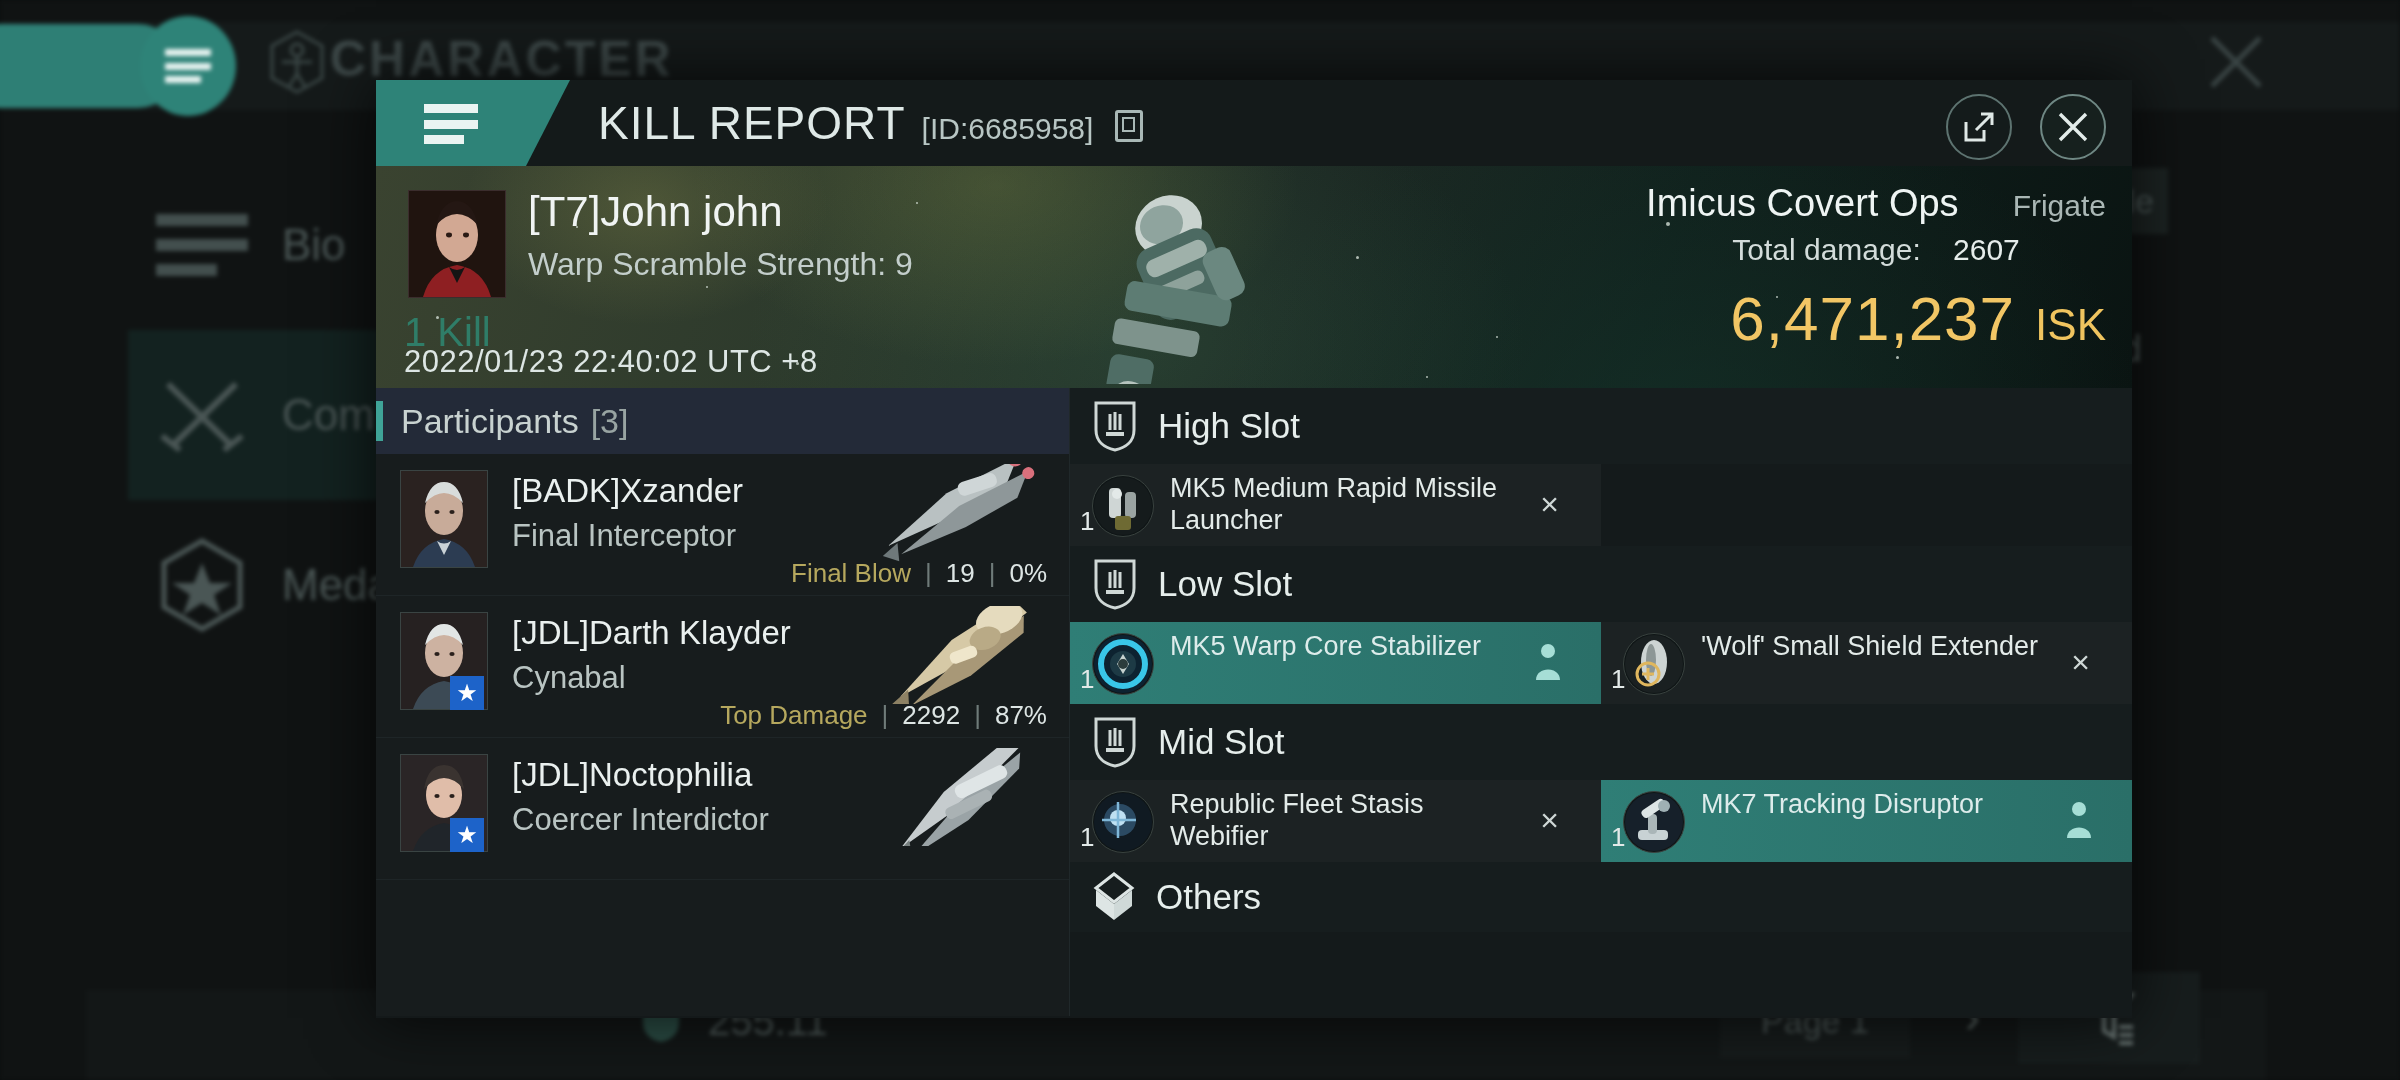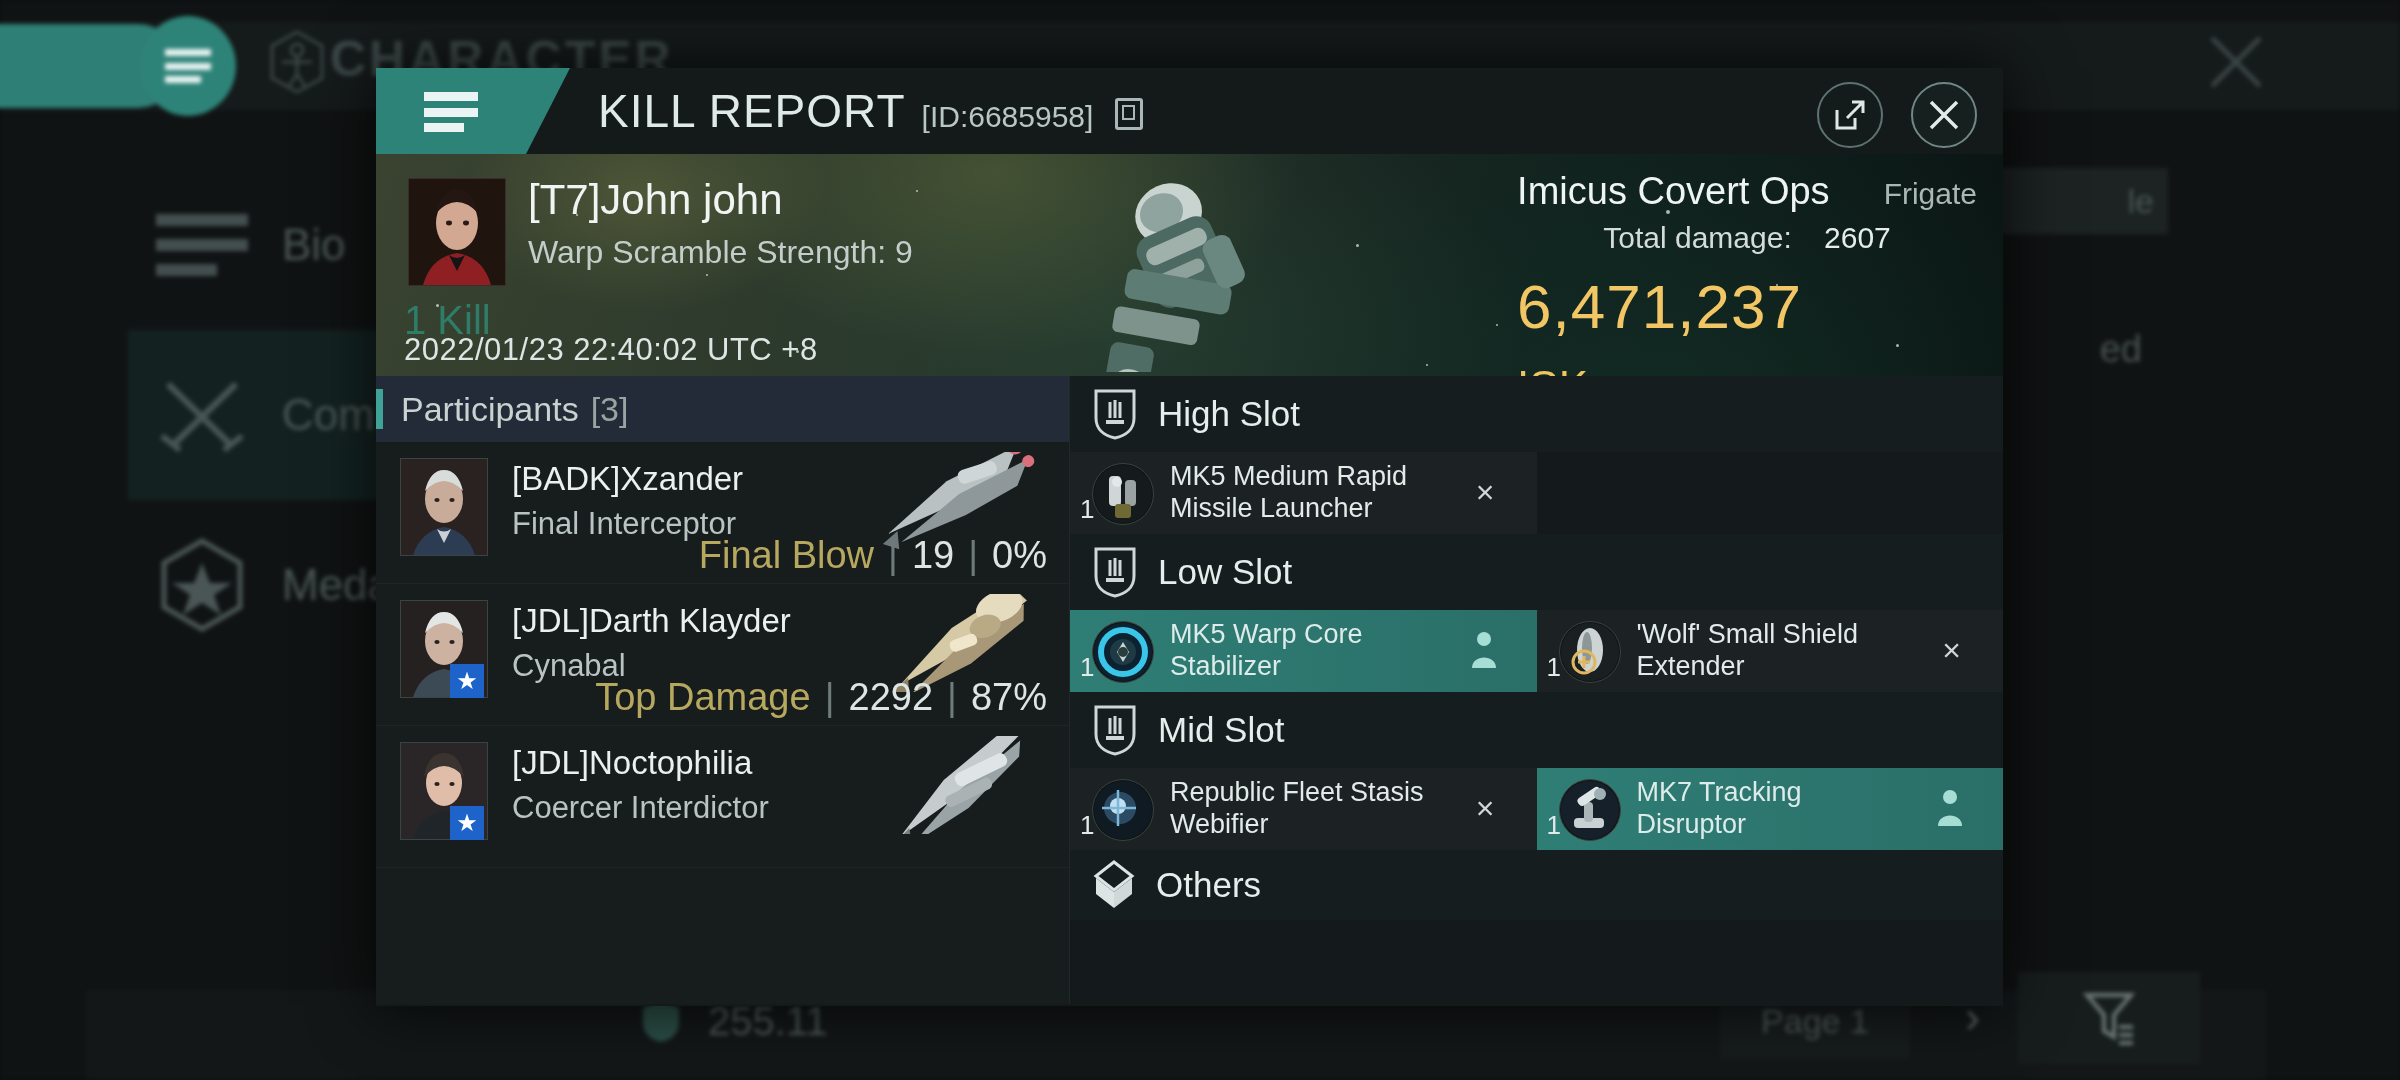--- a/index.html
+++ b/index.html
@@ -46,21 +46,21 @@
   .bg-shield-val{position:absolute;left:640px;top:998px;display:flex;align-items:center;gap:26px;
       color:#4b5655;font-size:40px;}
   .bg-shield{width:42px;height:46px;}
   .bg-page{position:absolute;right:490px;top:984px;width:190px;height:74px;background:#171c1c;
       display:flex;align-items:center;justify-content:center;color:#4b5655;font-size:34px;}
   .bg-next{position:absolute;right:420px;top:992px;color:#5c6866;font-size:44px;}
   .bg-filter{position:absolute;right:200px;top:972px;width:182px;height:92px;background:#171d1d;
       display:flex;align-items:center;justify-content:center;}
 
   
-  .modal{position:absolute;left:376px;top:68px;width:1627px;height:938px;
+  .modal{position:absolute;left:376px;top:80px;width:1756px;height:938px;
       background:#14191a;box-shadow:0 0 60px rgba(0,0,0,.75);overflow:hidden;}
   .modal-top-rule{position:absolute;left:0;top:0;width:100%;height:5px;background:#2f9184;}
 
   .modal-header{position:relative;height:86px;background:#141a1a;}
   .mh-teal{position:absolute;left:0;top:0;width:150px;height:86px;background:#2e8378;}
   .mh-teal:after{content:"";position:absolute;right:-44px;top:0;width:0;height:0;
       border-top:86px solid #2e8378;border-right:44px solid transparent;}
   .mh-burger{position:absolute;left:48px;top:24px;width:54px;height:40px;
       display:flex;flex-direction:column;justify-content:space-between;}
   .mh-burger i{display:block;height:9px;background:#eaf4f2;}
@@ -96,21 +96,21 @@
   .b-time{position:absolute;left:28px;top:178px;color:#dde6e4;font-size:31px;letter-spacing:.5px;}
 
   .b-ship{position:absolute;left:620px;top:18px;width:340px;height:200px;}
 
   .b-right{position:absolute;right:26px;top:16px;text-align:center;}
   .br-line1{display:flex;align-items:baseline;justify-content:flex-end;gap:14px;}
   .br-ship{color:#eef4f3;font-size:38px;}
   .br-class{color:#aab7b5;font-size:30px;margin-left:40px;}
   .br-line2{margin-top:8px;color:#d3dcda;font-size:30px;}
   .br-line2 .v{color:#e5ecea;margin-left:24px;}
-  .br-isk{margin-top:16px;display:flex;align-items:baseline;justify-content:flex-end;gap:20px;flex-direction:column;}
+  .br-isk{margin-top:16px;display:flex;align-items:baseline;justify-content:flex-end;gap:20px;}
   .br-isk .n{color:#f2c665;font-size:62px;letter-spacing:1px;}
   .br-isk .u{color:#f0c45f;font-size:44px;}
   .br-kill{margin-top:26px;color:#eef3f2;font-size:44px;}
 
   
   .body{position:relative;display:flex;height:628px;}
   .col-left{width:693px;border-right:1px solid #20282a;background:#171c1d;}
   .col-right{flex:1;background:#141a1b;}
 
   .part-head{height:66px;background:#232a38;display:flex;align-items:center;gap:18px;}
@@ -119,21 +119,21 @@
   .part-count{color:#98a4a2;font-size:34px;margin-left:-6px;}
 
   .p-row{position:relative;height:142px;border-bottom:1px solid #1e2527;padding:16px 22px;box-sizing:border-box;}
   .p-av{position:absolute;left:24px;top:16px;width:86px;height:96px;background:#241e1b;
       border:1px solid #3a4443;overflow:hidden;}
   .p-star{position:absolute;left:74px;top:80px;width:34px;height:34px;background:#1d63c9;
       display:flex;align-items:center;justify-content:center;color:#fff;font-size:24px;line-height:1;}
   .p-name{position:absolute;left:136px;top:18px;color:#eaf0ef;font-size:33px;}
   .p-ship{position:absolute;left:136px;top:64px;color:#b9c4c2;font-size:31px;}
   .p-shipimg{position:absolute;right:22px;top:10px;width:186px;height:98px;}
-  .p-stats{position:absolute;right:22px;bottom:6px;display:flex;align-items:center;gap:14px;font-size:38px;}
+  .p-stats{position:absolute;right:22px;bottom:6px;display:flex;align-items:center;gap:14px;font-size:26px;}
   .p-tag{color:#b6a85e;}
   .p-sep{color:#6f7b79;}
   .p-val{color:#dde5e4;}
 
   
   .slot-head{height:76px;display:flex;align-items:center;gap:20px;padding-left:22px;background:#161d1e;}
   .slot-head .lbl{color:#e6eeec;font-size:35px;}
   .slot-grid{display:flex;flex-wrap:wrap;}
   .mod{position:relative;width:50%;height:82px;box-sizing:border-box;background:#1c2223;}
   .mod.sel{background:linear-gradient(90deg,#2f7e76,#2a6f68);}

